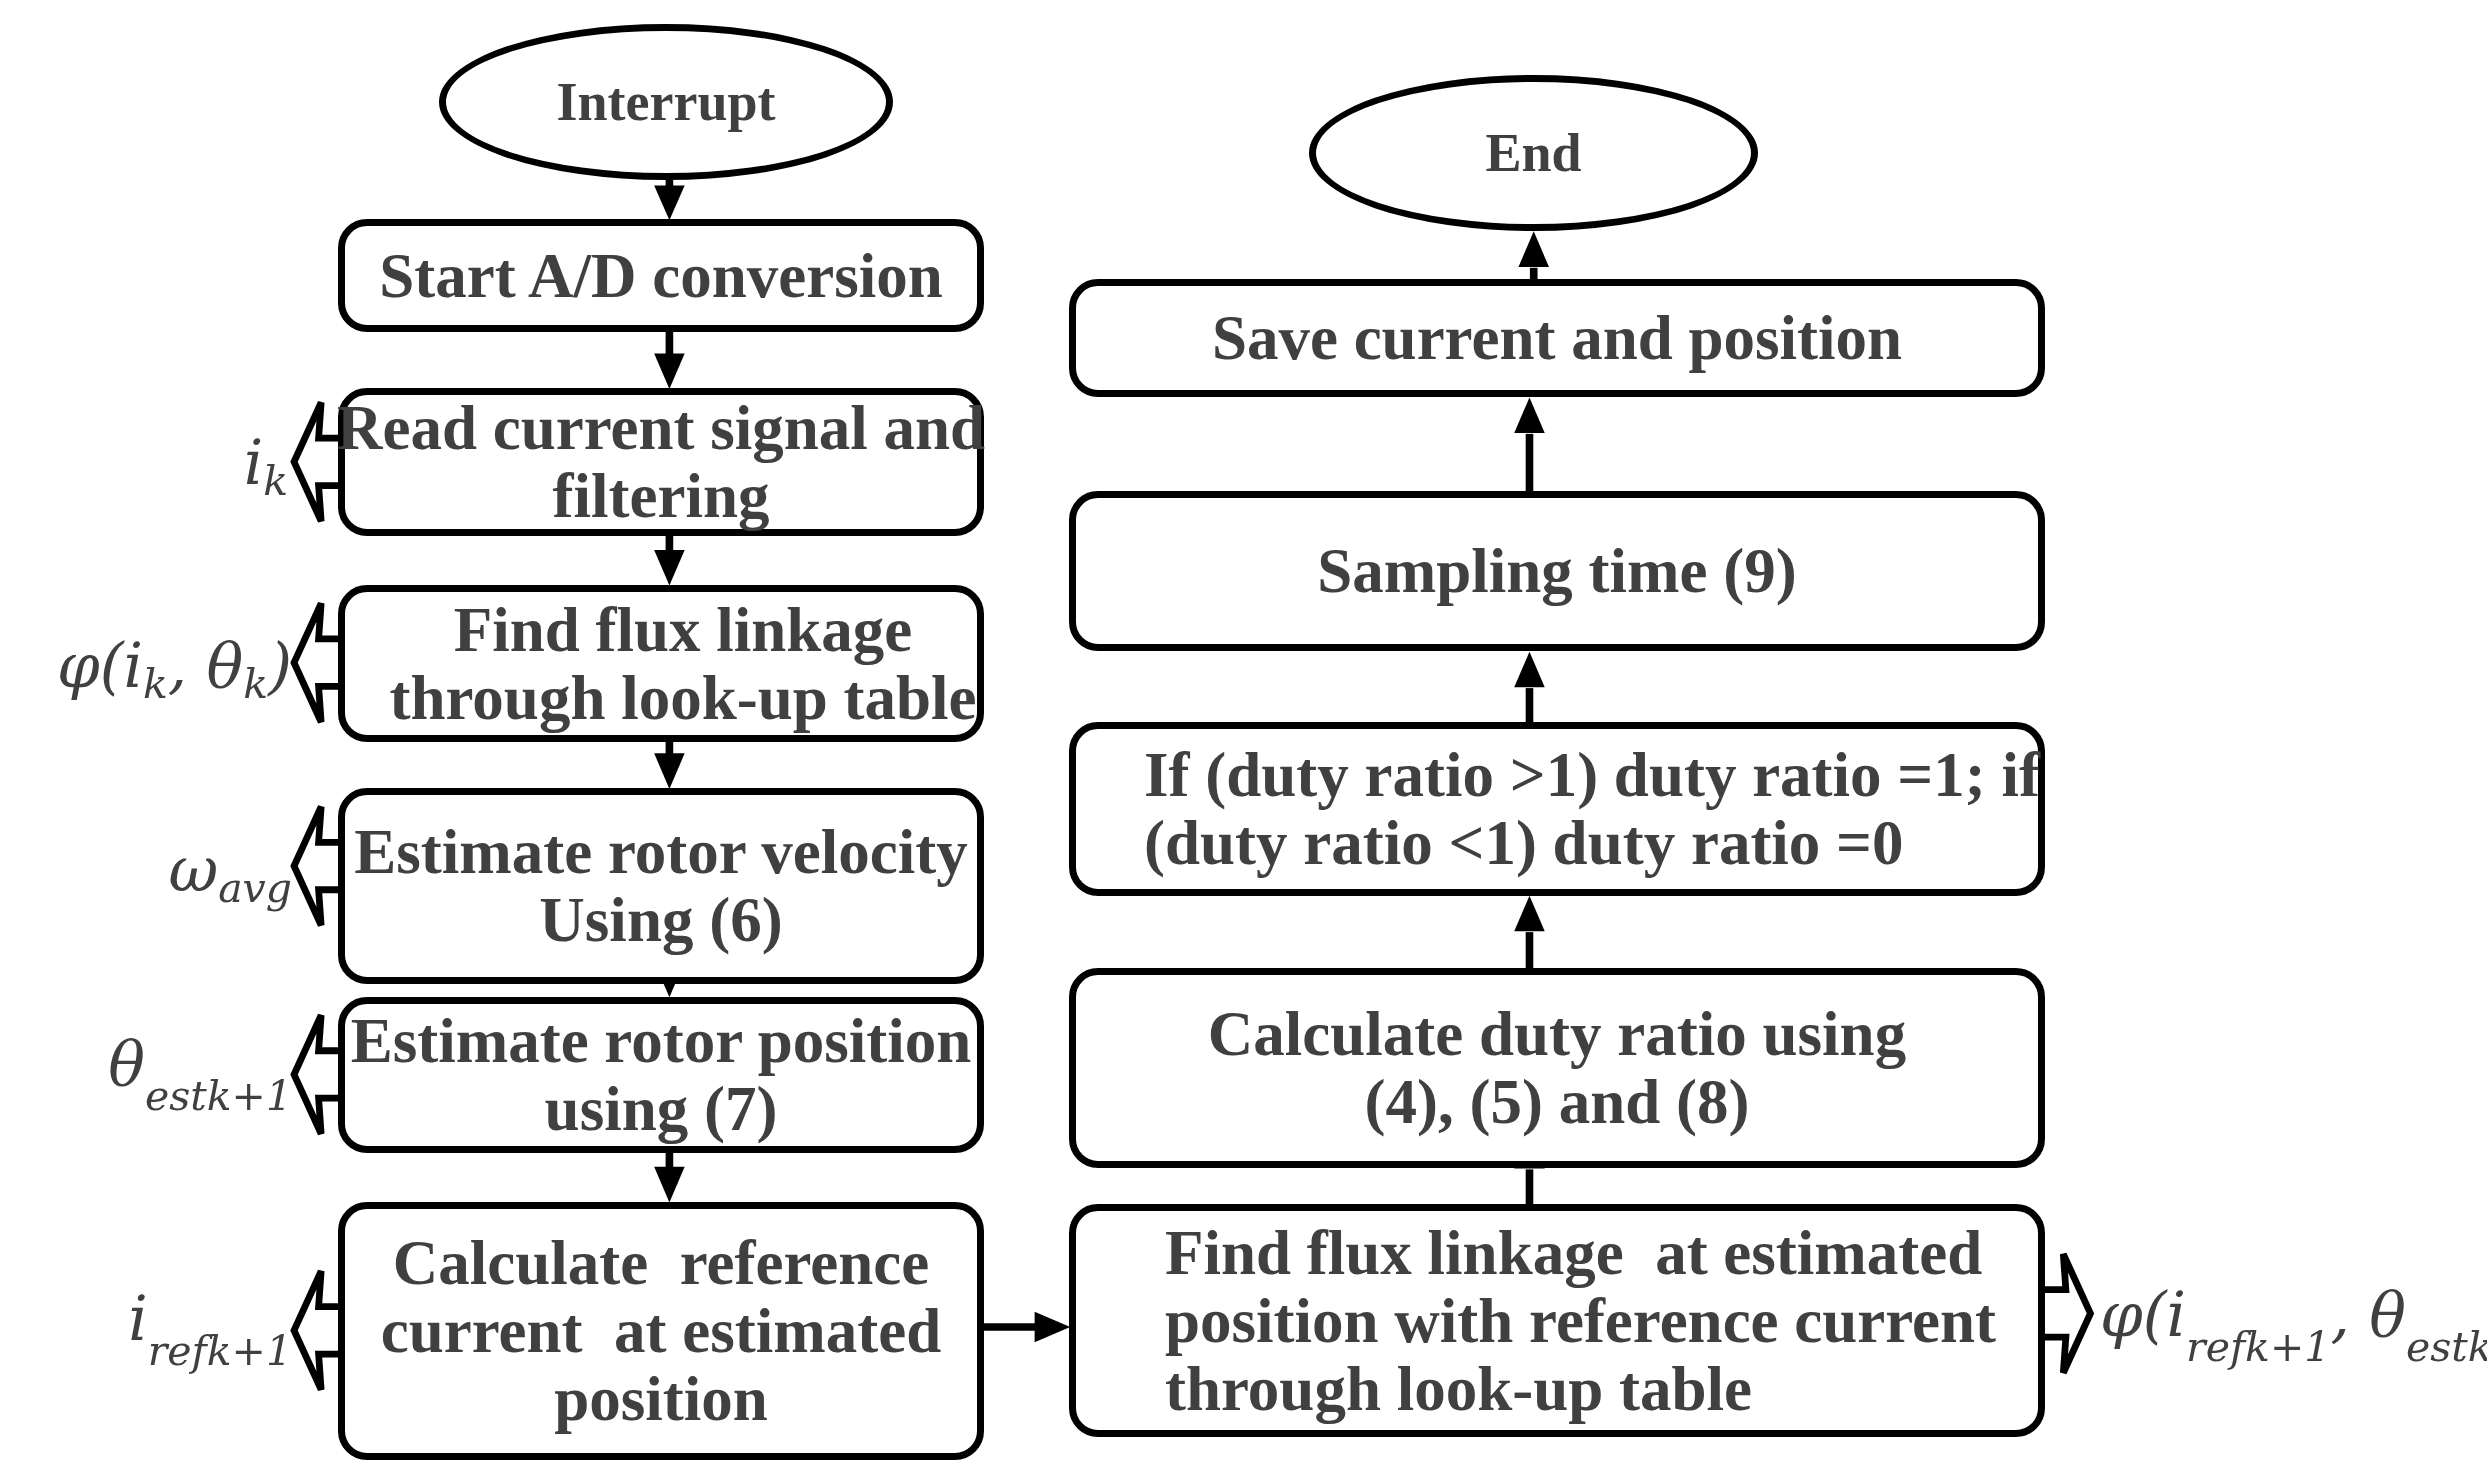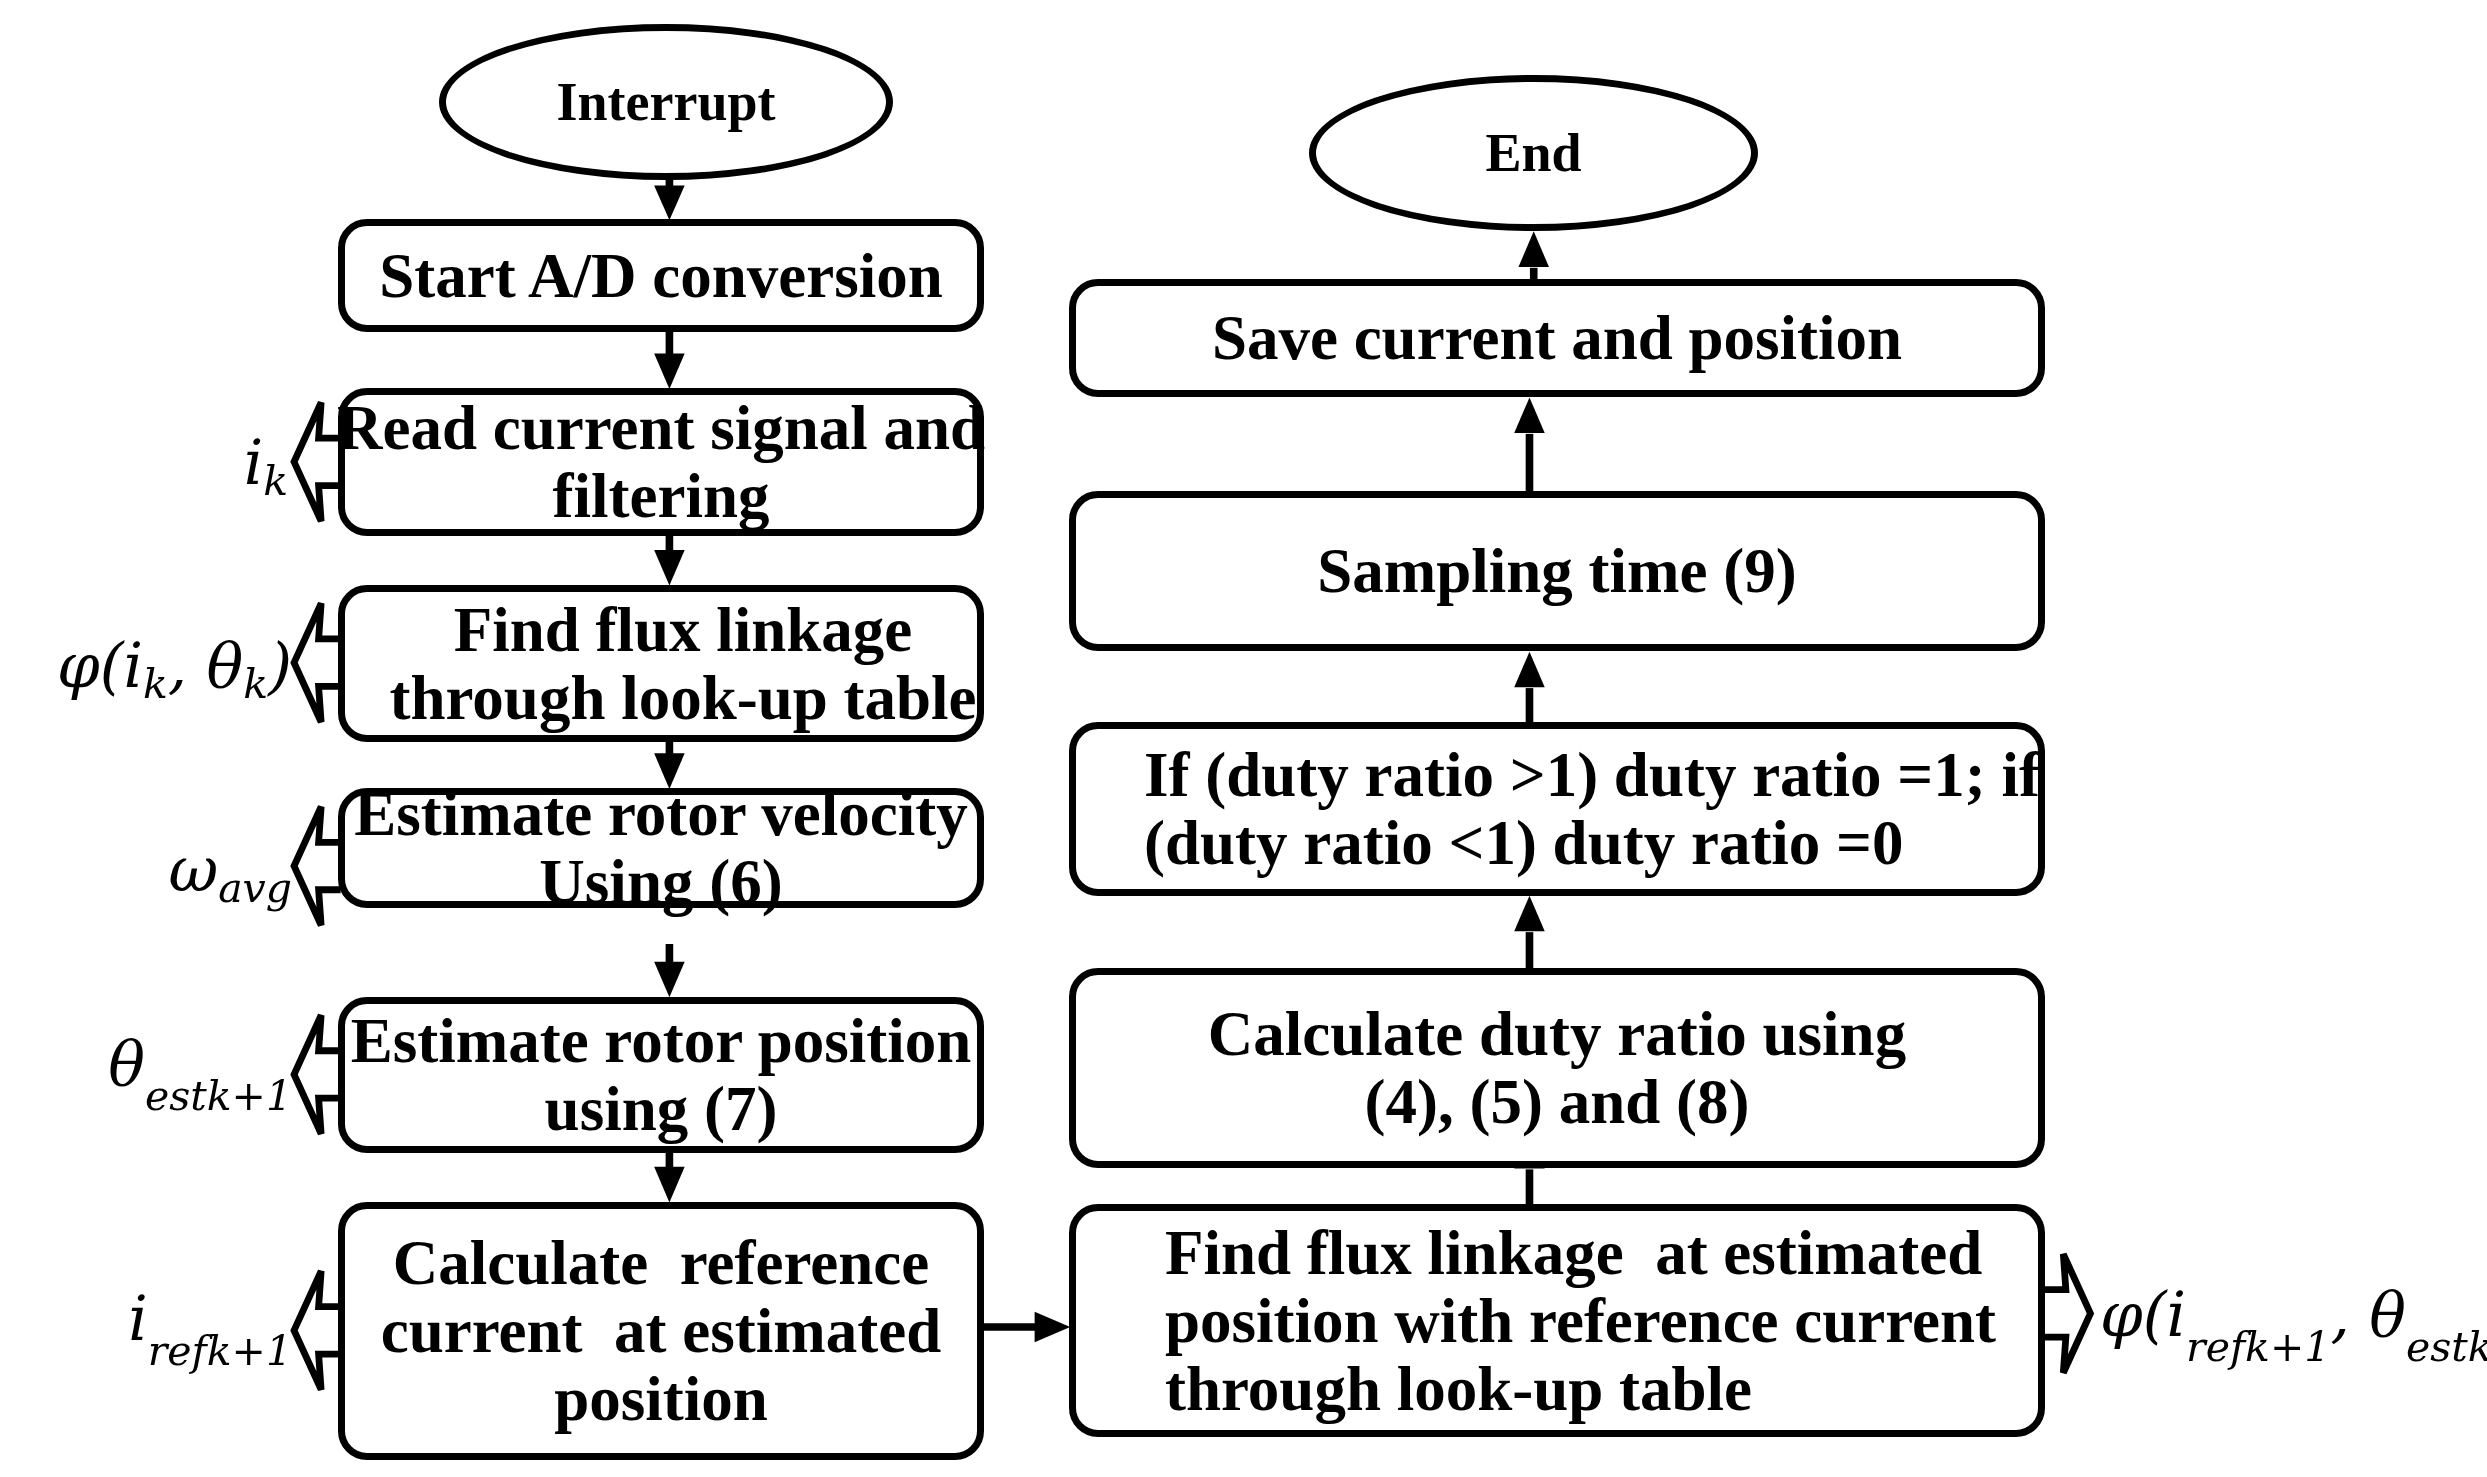--- a/index.html
+++ b/index.html
@@ -1,19 +1,19 @@
 <!DOCTYPE html>
 <html style="font-size:13.6px"><head>
 <meta charset="utf-8">
 <style>
   html, body { margin:0; padding:0; background:#ffffff; }
   .canvas {
     position:relative; width:2487px; height:1477px;
     background:#ffffff; overflow:hidden;
-    font-family:"Liberation Serif", serif; color:#000000;
+    font-family:"Liberation Serif", serif; color:#404040;
   }
   .connector-layer { position:absolute; left:0; top:0; z-index:1; }
   .node {
     position:absolute; box-sizing:border-box; z-index:2;
     border:7.6px solid #000; border-radius:29px; background:#fff;
     display:flex; flex-direction:column; align-items:center; justify-content:center;
     font-weight:700; font-size:63px; line-height:68px; text-align:center;
   }
   .node.align-left { align-items:flex-start; text-align:left; }
   .terminal {
@@ -121,21 +121,21 @@
   <div class="node" style="left:338px; top:388px; width:646px; height:148px;">
     <span class="line">Read current signal and</span>
     <span class="line">filtering</span>
   </div>
 
   <div class="node" style="left:338px; top:585px; width:646px; height:157px;padding-left:44px;">
     <span class="line">Find flux linkage</span>
     <span class="line">through look-up table</span>
   </div>
 
-  <div class="node" style="left:338px; top:788px; width:646px; height:120px;">
+  <div class="node" style="left:338px; top:788px; width:646px; height:196px;">
     <span class="line">Estimate rotor velocity</span>
     <span class="line">Using (6)</span>
   </div>
 
   <div class="node" style="left:338px; top:997px; width:646px; height:156px;">
     <span class="line">Estimate rotor position</span>
     <span class="line">using (7)</span>
   </div>
 
   <div class="node" style="left:338px; top:1202px; width:646px; height:258px;">

